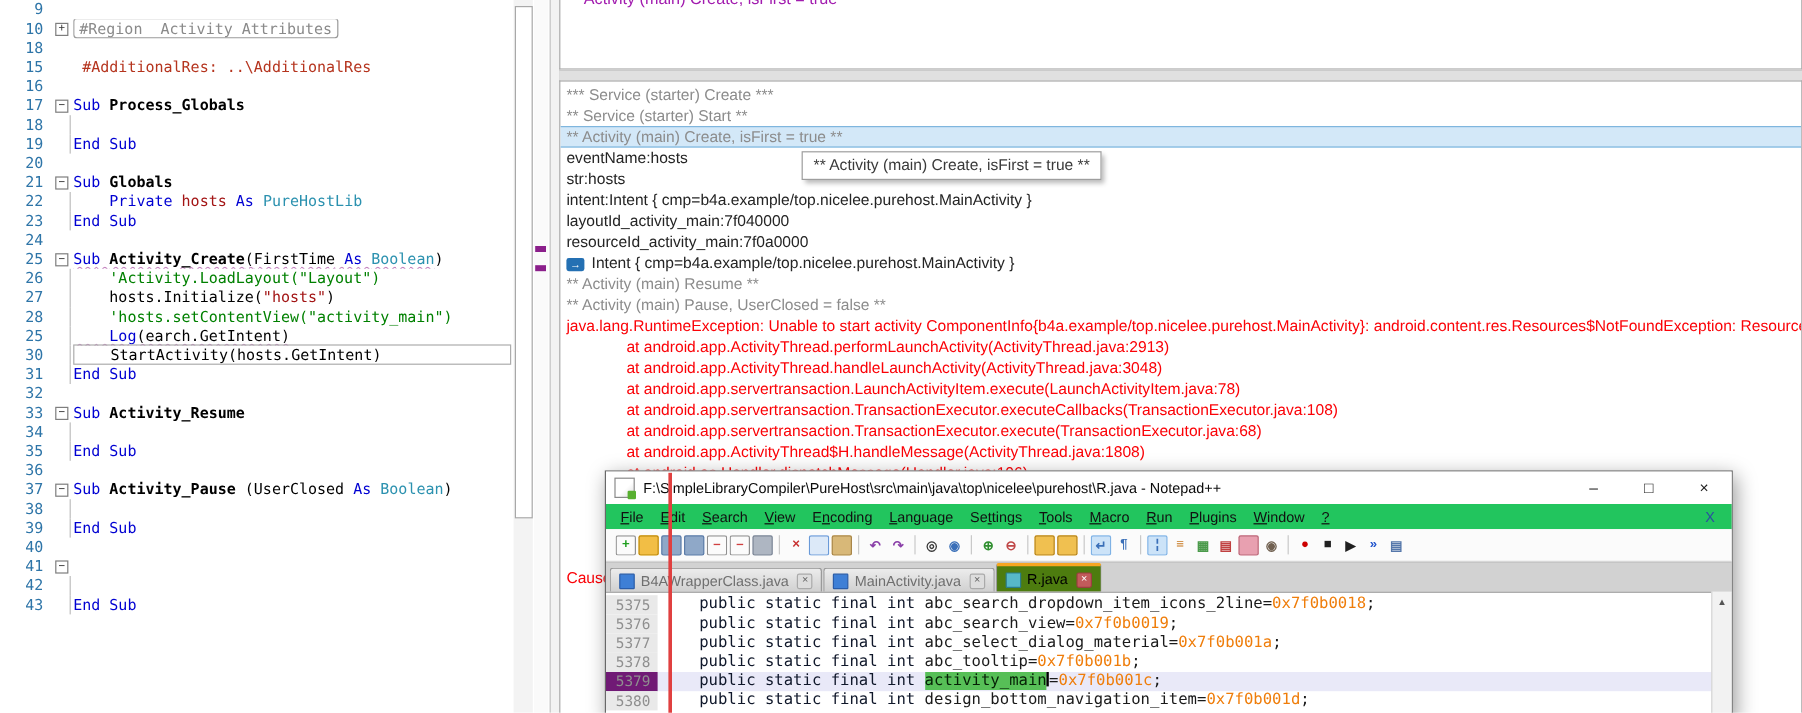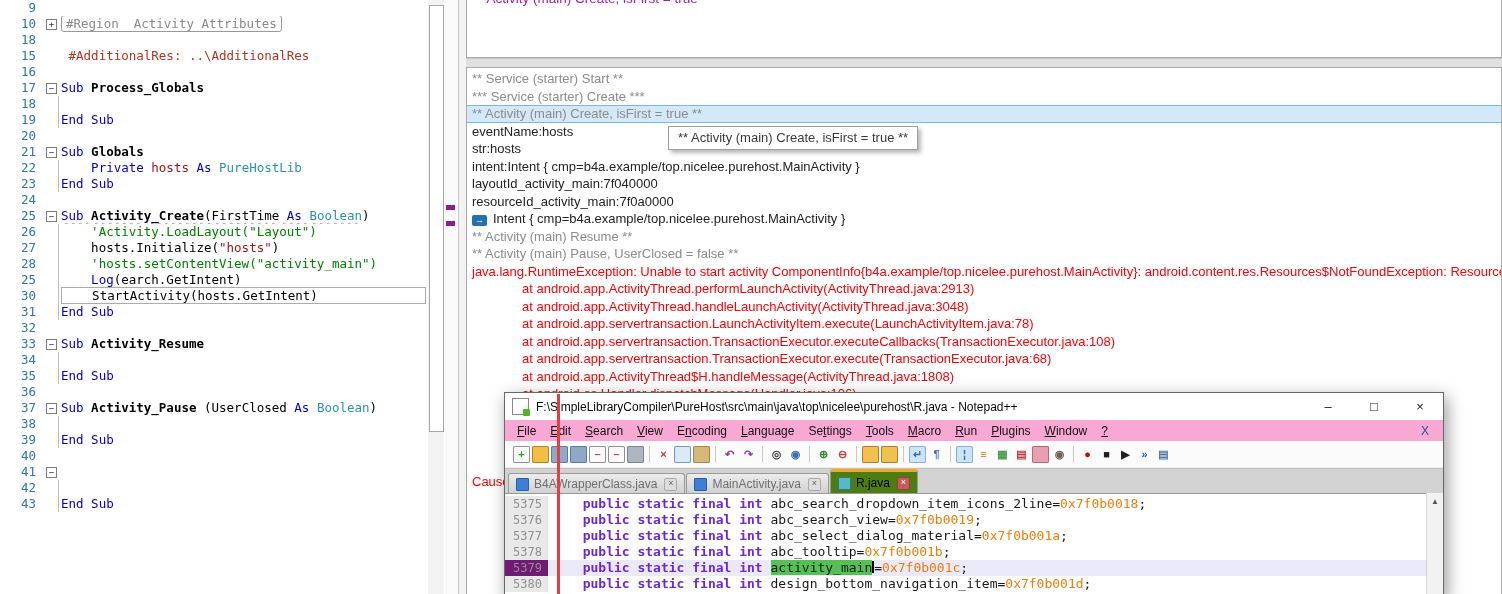--- a/index.html
+++ b/index.html
@@ -62,21 +62,21 @@
   
   #npp{position:absolute;left:504px;top:392px;width:938px;height:206px;background:#fff;
        border:1px solid #686868;box-shadow:3px 5px 16px rgba(0,0,0,.4);z-index:10}
   .ntitle{height:27px;display:flex;align-items:center;padding-left:7px;font-size:12px;color:#0A0A0A;background:#fff}
   .nicon{width:15px;height:15px;margin-right:7px;flex:none;background:linear-gradient(135deg,#ffffff 55%,#DCDCDC);
          border:1px solid #8A8A8A;position:relative}
   .nicon::after{content:"";position:absolute;right:-2px;bottom:-2px;width:7px;height:7px;background:#58B030;border-radius:1px}
   .ttl{white-space:nowrap;overflow:hidden}
   .nbtns{margin-left:auto;display:flex;flex:none}
   .nbtn{width:46px;text-align:center;font-size:13px;color:#1A1A1A;line-height:27px}
-  .nmenu{height:21px;display:flex;align-items:center;padding-left:5px;font-size:12px;color:#111;background:#f9a8d4}
+  .nmenu{height:21px;display:flex;align-items:center;padding-left:5px;font-size:12px;color:#111;background:#22c55e}
   .mi{padding:0 7px;white-space:nowrap}
   .mx{margin-left:auto;padding-right:14px;color:#2B4FA0;font-size:12px}
   .ntb{height:26px;display:flex;align-items:center;padding-left:7px;background:#FBFBFB;border-bottom:1px solid #ECECEC}
   .ti{width:17px;height:17px;margin:0 1px;border-radius:2px;display:flex;align-items:center;
       justify-content:center;font-size:11px;font-weight:bold;flex:none}
   .ti.pressed{background:#CCE3F8;box-shadow:0 0 0 1px #7FB2E5 inset}
   .tsep{width:1px;height:16px;background:#C9C9C9;margin:0 4px;flex:none}
   .ntabs{height:25px;background:#D2D2D2;display:flex;align-items:flex-end;padding-left:3px;border-top:1px solid #C2C2C2}
   .tab{height:20px;display:flex;align-items:center;padding:0 7px;font-size:12px;color:#6F6F6F;
        background:linear-gradient(#ECECEC,#CFCFCF);border:1px solid #9A9A9A;border-bottom:none;
@@ -89,21 +89,21 @@
   .tab.active .tclose{background:#C25B5B;border-color:#9A3F3F;color:#fff}
   .nedit{position:absolute;left:0;top:100px;right:16px;bottom:0;background:#fff;overflow:hidden;
          font-family:"DejaVu Sans Mono",monospace;font-size:13px;border-top:1px solid #9A9A9A;padding-top:2px}
   .nrow{display:flex;height:16px;line-height:16px;white-space:pre}
   .ngut{width:37px;flex:none;background:#E9E9E9;color:#8F8F8F;text-align:right;padding-right:6px;font-size:12px}
   .nmar{width:9px;flex:none}
   .ncode{flex:1;padding-left:10px;overflow:hidden}
   .nrow.active{background:#E9E9F8}
   .nrow.active .ngut{background:#701a75}
   .nredline{position:absolute;left:52px;top:1px;bottom:0;width:3px;background:#E04040;z-index:2}
-  .nk{color:#6d28d9;font-weight:bold}
+  .nk{color:#0f172a;font-weight:normal}
   .nn{color:#EF7D0A}
   .np{color:#1A1A1A}
   .nh{background:#57BF57;color:#062006}
   .caret{display:inline-block;width:2px;height:12px;background:#000;vertical-align:-1px}
   .nscroll{position:absolute;right:0;top:100px;bottom:0;width:16px;background:#F2F2F2;
            border-left:1px solid #D5D5D5;text-align:center;font-size:8px;color:#555;padding-top:4px}
   u{text-decoration:underline}
 </style>
 </head>
 <body>
@@ -150,22 +150,22 @@
   <span class="pmark" style="top:205px"></span>
   <span class="pmark" style="top:221px"></span>
 </div>
 <div id="vsplit"></div>
 
 <div id="toppanel">
   <span id="clipline">** Activity (main) Create, isFirst = true **</span>
 </div>
 <div id="hsplit"></div>
 <div id="logpanel">
+    <div class="lrow gray"><span>*** Service (starter) Create ***</span></div>
     <div class="lrow gray"><span>** Service (starter) Start **</span></div>
-    <div class="lrow gray"><span>*** Service (starter) Create ***</span></div>
     <div class="lrow gray sel"><span>** Activity (main) Create, isFirst = true **</span></div>
     <div class="lrow plain"><span>eventName:hosts</span></div>
     <div class="lrow plain"><span>str:hosts</span></div>
     <div class="lrow plain"><span>intent:Intent { cmp=b4a.example/top.nicelee.purehost.MainActivity }</span></div>
     <div class="lrow plain"><span>layoutId_activity_main:7f040000</span></div>
     <div class="lrow plain"><span>resourceId_activity_main:7f0a0000</span></div>
     <div class="lrow plain"><span class="iicon">→</span><span>Intent { cmp=b4a.example/top.nicelee.purehost.MainActivity }</span></div>
     <div class="lrow gray"><span>** Activity (main) Resume **</span></div>
     <div class="lrow gray"><span>** Activity (main) Pause, UserClosed = false **</span></div>
     <div class="lrow red"><span>java.lang.RuntimeException: Unable to start activity ComponentInfo{b4a.example/top.nicelee.purehost.MainActivity}: android.content.res.Resources$NotFoundException: Resource ID #0x7f0b001c</span></div>

